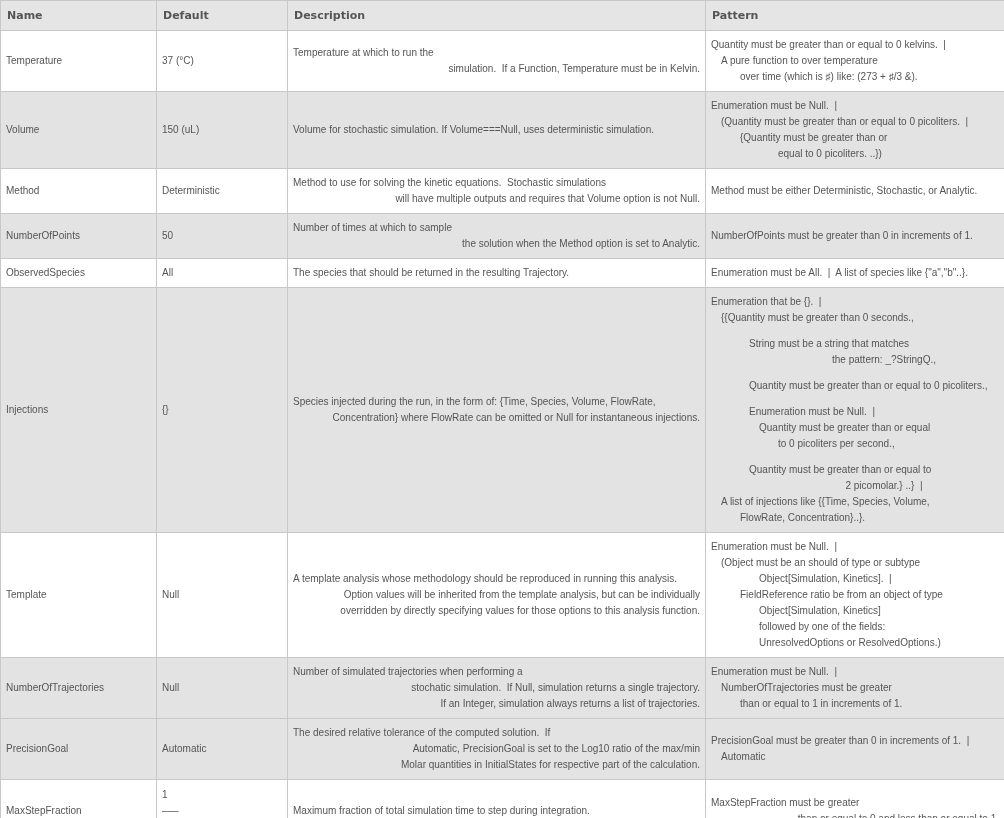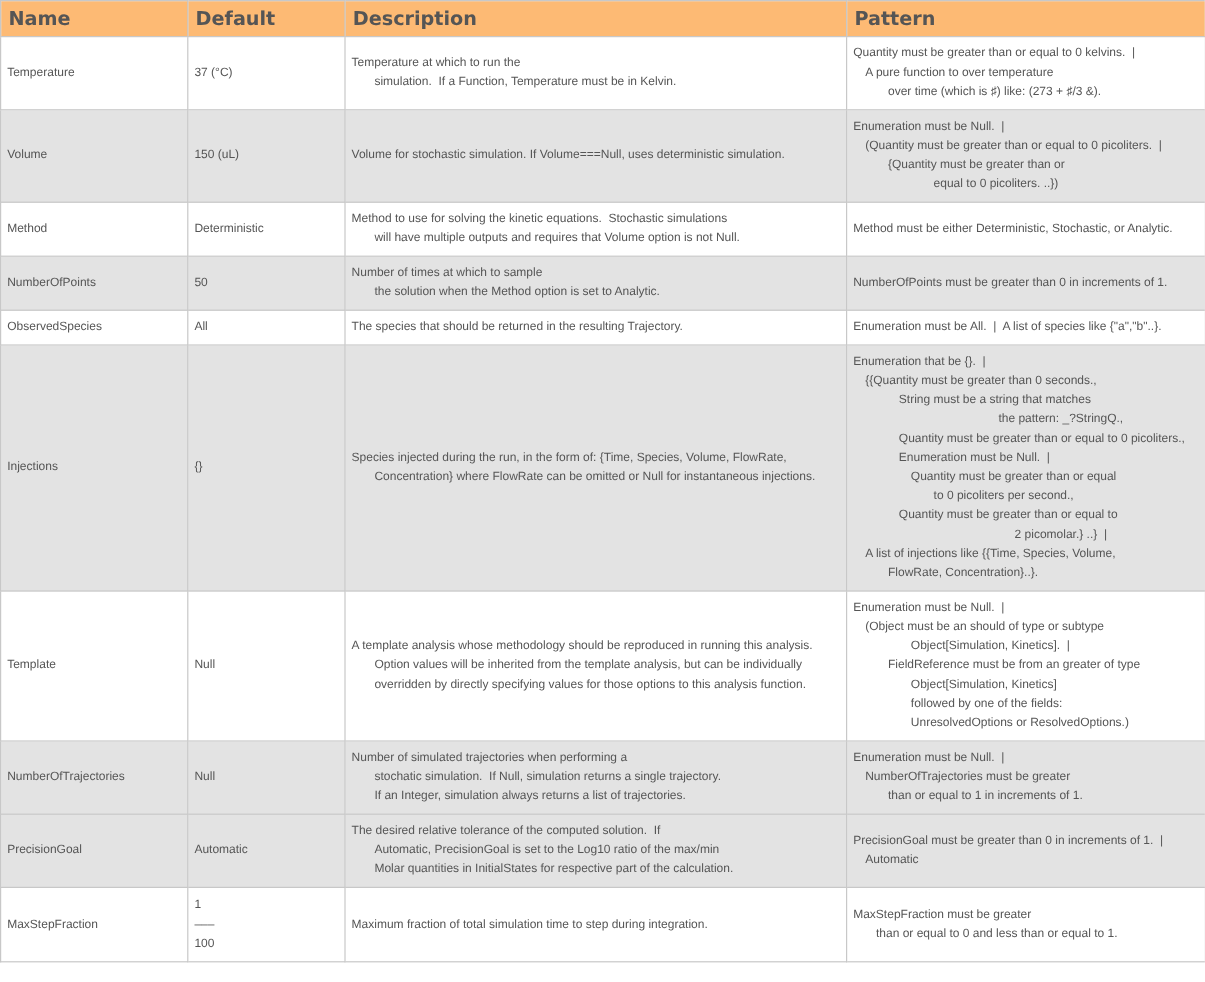--- a/index.html
+++ b/index.html
@@ -11,47 +11,47 @@
     font-family: "Liberation Sans", sans-serif;
     font-size: 10px;
     color: #555555;
     border: 1px solid #9a9a9a;
   }
   table.opts col.c-name { width: 156px; }
   table.opts col.c-def { width: 131px; }
   table.opts col.c-desc { width: 418px; }
   table.opts col.c-pat { width: 299px; }
   table.opts th {
-    background: #fdba74;
+    background: #e5e5e5;
     font-family: "DejaVu Sans", sans-serif;
     font-weight: bold;
-    font-size: 16px;
+    font-size: 11px;
     color: #555555;
     text-align: left;
     padding: 0 6px;
     height: 29px;
     border: 1px solid #c8c8c8;
     border-bottom: 1px solid #c8c8c8;
     vertical-align: middle;
   }
   table.opts td {
     padding: 6px 5px;
     border: 1px solid #c8c8c8;
     vertical-align: middle;
     line-height: 16px;
     word-wrap: break-word;
   }
   tr.odd td { background: #ffffff; }
   tr.even td { background: #e3e3e3; }
   .ln { display: block; white-space: pre; }
   .i0 { padding-left: 0; }
   .i1 { padding-left: 10px; }
-  .i2 { padding-left: 19px; }
+  .i2 { padding-left: 19px; text-align: right; }
   .i3 { padding-left: 29px; }
-  .i4 { padding-left: 38px; }
+  .i4 { padding-left: 38px; margin-top: 10px; }
   .i5 { padding-left: 48px; }
   .i6 { padding-left: 58px; text-align: center; }
   .i7 { padding-left: 67px; }
   .frac { display: inline-block; line-height: 16px; }
   .frac span { display: block; }
 </style>
 </head>
 <body>
 
 <table class="opts">
@@ -155,21 +155,21 @@
     <td><span>Null</span></td>
     <td>
           <span class="ln i0">A template analysis whose methodology should be reproduced in running this analysis.</span>
           <span class="ln i2">Option values will be inherited from the template analysis, but can be individually</span>
           <span class="ln i2">overridden by directly specifying values for those options to this analysis function.</span>
         </td>
     <td>
           <span class="ln i0">Enumeration must be Null.  |</span>
           <span class="ln i1">(Object must be an should of type or subtype</span>
           <span class="ln i5">Object[Simulation, Kinetics].  |</span>
-          <span class="ln i3">FieldReference must be from an greater of type</span>
+          <span class="ln i3">FieldReference ratio be from an object of type</span>
           <span class="ln i5">Object[Simulation, Kinetics]</span>
           <span class="ln i5">followed by one of the fields:</span>
           <span class="ln i5">UnresolvedOptions or ResolvedOptions.)</span>
         </td>
   </tr>
       <tr class="even" style="height: 60px;">
     <td><span>NumberOfTrajectories</span></td>
     <td><span>Null</span></td>
     <td>
           <span class="ln i0">Number of simulated trajectories when performing a</span>

